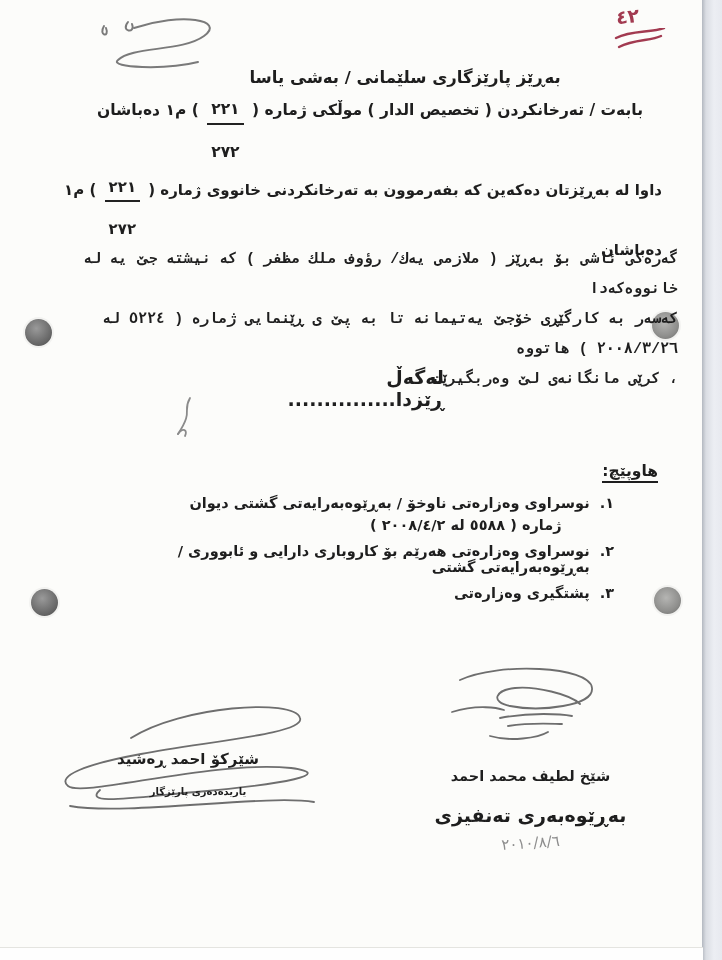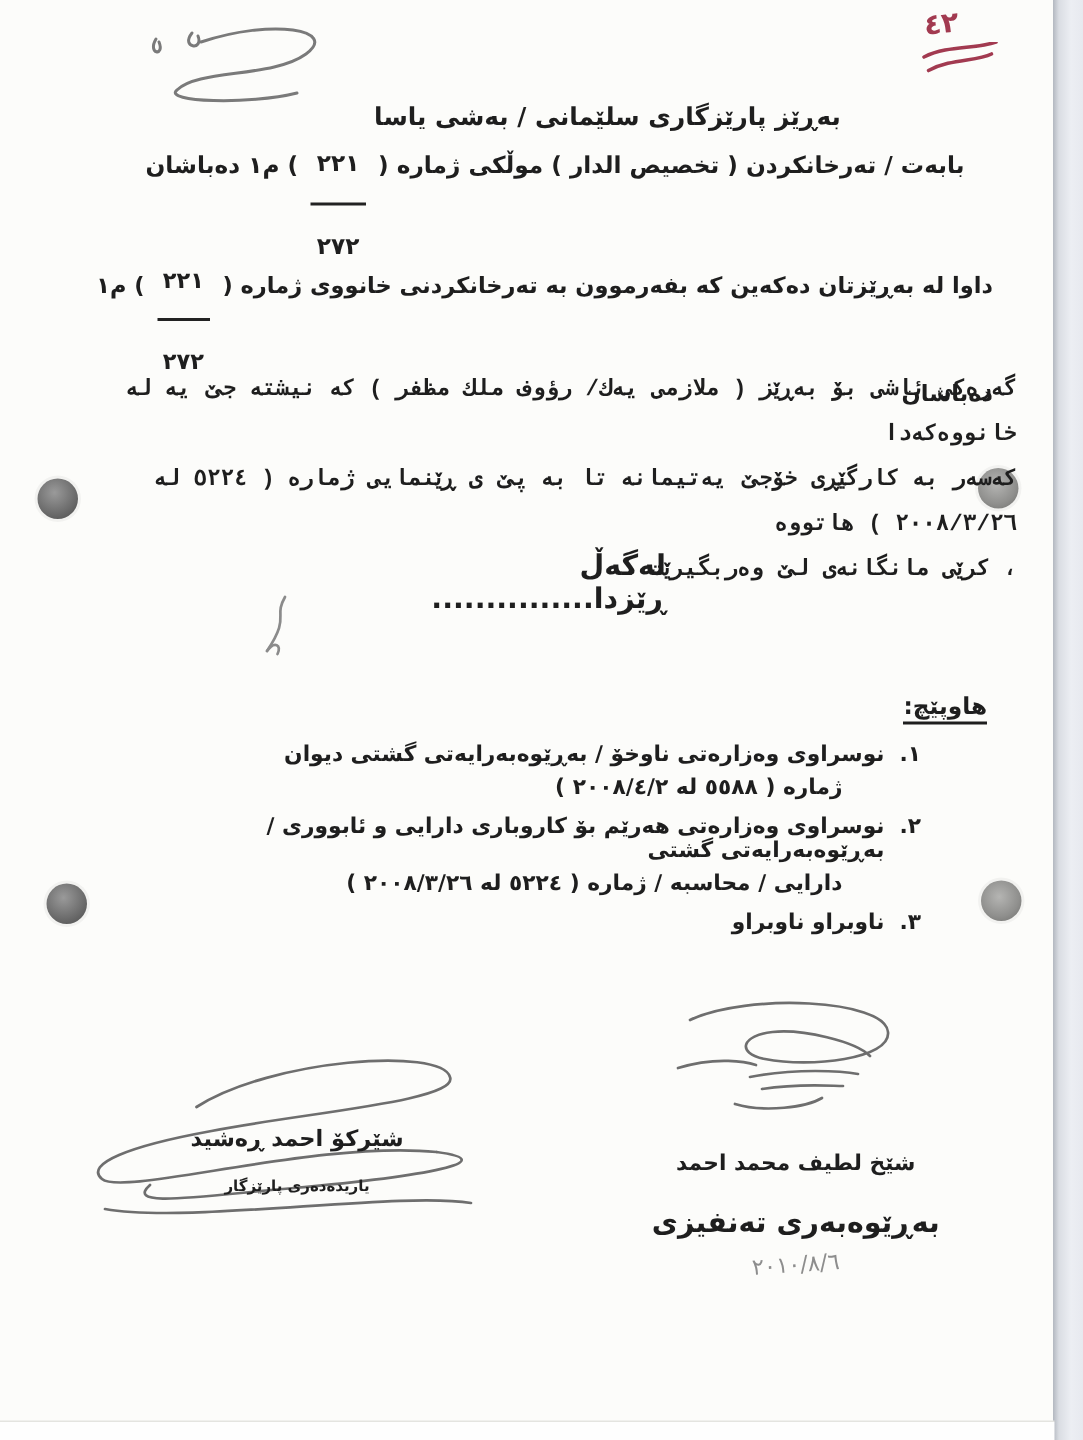--- a/index.html
+++ b/index.html
@@ -28,21 +28,21 @@
   .hole{position:absolute;width:27px;height:27px;border-radius:50%;
     background:radial-gradient(circle at 42% 35%,#9a9a9a 0%,#6f6f6f 55%,#4b4b4b 100%);
     box-shadow:0 0 0 2px rgba(0,0,0,0.04);}
   .hole.light{background:radial-gradient(circle at 45% 40%,#b5b5b3 0%,#8f8f8d 60%,#6c6c6a 100%);}
   .hdr1{position:absolute;top:68px;left:120px;width:570px;text-align:center;
     font-weight:bold;font-size:16.5px;letter-spacing:.2px;}
   .hdr2{position:absolute;top:101px;left:60px;width:620px;text-align:center;
     font-weight:bold;font-size:15.5px;}
   .frac{display:inline-flex;flex-direction:column;align-items:center;
     vertical-align:top;line-height:1.15;margin:0 3px;}
-  .frac .ftop{border-bottom:2px solid #222;padding:0 4px 16px;}
+  .frac .ftop{border-bottom:2px solid #222;padding:0 4px 4px;}
   .frac .fbot{padding-top:19px;}
   .para1{position:absolute;top:179px;right:60px;left:40px;direction:rtl;
     text-align:right;font-weight:bold;font-size:15px;line-height:1.55;}
   .para2{position:absolute;top:245px;right:44px;left:38px;direction:rtl;
     text-align:right;font-weight:bold;font-size:15px;line-height:30px;font-family:Liberation Mono, monospace;}
   .closing{position:absolute;top:366px;left:244px;width:200px;direction:rtl;
     text-align:right;font-weight:bold;font-size:19px;}
   .attachments{position:absolute;top:462px;right:64px;width:570px;direction:rtl;
     text-align:right;font-size:14.5px;font-weight:bold;}
   .att-title{display:inline-block;font-size:15.5px;border-bottom:2px solid #1e1e1e;
@@ -50,21 +50,21 @@
   .att-item{display:flex;gap:10px;padding-right:44px;margin-bottom:10px;}
   .att-num{flex:0 0 auto;}
   .att-line2{padding-right:28px;margin-top:6px;}
   
   .sig-right{position:absolute;left:428px;top:660px;width:205px;text-align:center;}
   .sig-right .name{font-weight:bold;font-size:14.5px;margin-top:19px;}
   .sig-right .title{font-weight:bold;font-size:19px;margin-top:20px;}
   .sig-right .hdate{margin-top:8px;color:#8d8d8d;font-size:15px;letter-spacing:3px;
     transform:rotate(-4deg);font-weight:normal;}
   .sig-left{position:absolute;left:36px;top:698px;width:320px;height:135px;}
-  .sig-left .name{position:absolute;top:52px;left:52px;width:220px;text-align:center;
+  .sig-left .name{position:absolute;top:52px;left:42px;width:220px;text-align:center;
     font-weight:bold;font-size:15px;}
   .sig-left .title{position:absolute;top:88px;left:52px;width:220px;text-align:center;
     font-weight:bold;font-size:10px;}
   .sig-svg{position:absolute;}
   
   .corner-number{position:absolute;left:616px;top:5px;color:#a23a50;font-weight:bold;
     font-size:19px;transform:rotate(-6deg);letter-spacing:1px;}
 </style>
 </head>
 <body>
@@ -141,28 +141,27 @@
       <div>
         <div>نوسراوی وەزارەتی ناوخۆ / بەڕێوەبەرایەتی گشتی دیوان</div>
         <div class="att-line2">ژمارە ( ٥٥٨٨ لە ٢٠٠٨/٤/٢ )</div>
       </div>
     </div>
 
     <div class="att-item">
       <span class="att-num">٢.</span>
       <div>
         <div>نوسراوی وەزارەتی هەرێم بۆ کاروباری دارایی و ئابووری / بەڕێوەبەرایەتی گشتی</div>
-        <div class="att-line2">دارایی / محاسبە / ژمارە ( ٥٢٢٤ لە ٢٠٠٨/٣/٢٦ )</div>
       </div>
     </div>
 
     <div class="att-item">
       <span class="att-num">٣.</span>
       <div>
-        <div>ناوبراو ناوبراو</div>
+        <div>پشتگیری وەزارەتی</div>
       </div>
     </div>
   </div>
 
   <div class="sig-right">
     <svg width="185" height="85" viewBox="0 0 185 85">
       <g fill="none" stroke="#6e6e6e" stroke-width="1.8" stroke-linecap="round">
         <path d="M22 20 C60 2 152 6 154 28 C156 46 102 52 72 46 C52 42 57 30 77 28 C97 26 132 34 142 44"></path>
         <path d="M14 52 C40 44 60 48 66 50"></path>
         <path d="M62 58 C92 52 124 54 134 56"></path>

